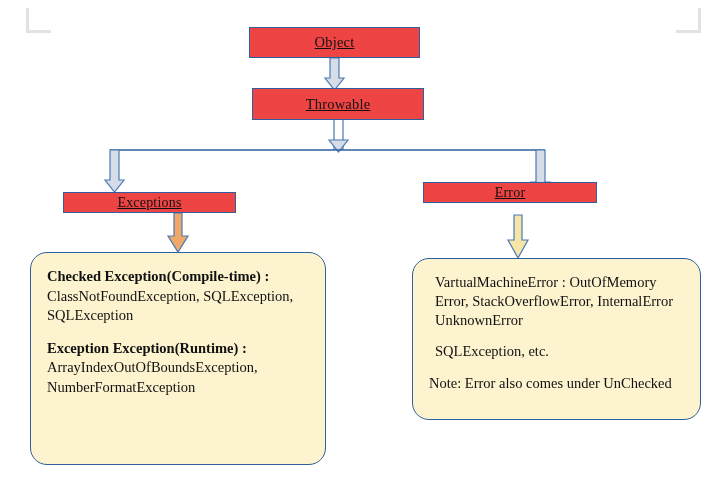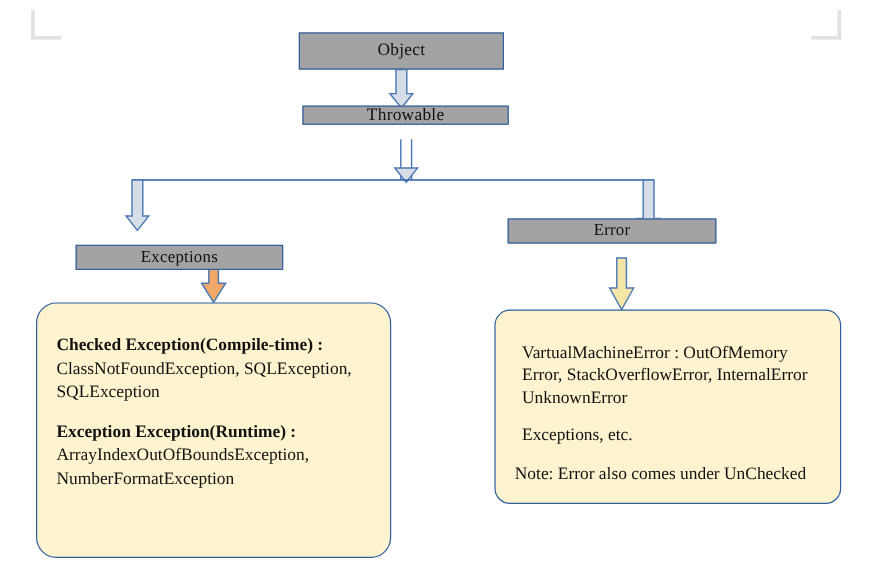--- a/index.html
+++ b/index.html
@@ -13,45 +13,46 @@
   .canvas{position:absolute;left:0;top:0;width:724px;height:489px;}
 
   
   .crop{position:absolute;width:22px;height:22px;}
   .crop.tl{left:26px;top:8px;border-left:3px solid #e2e2e2;border-bottom:3px solid #e2e2e2;}
   .crop.tr{left:676px;top:8px;border-right:3px solid #e2e2e2;border-bottom:3px solid #e2e2e2;}
 
   
   .node{
     position:absolute;
-    background:#a3a3a3;
+    background:#ef4444;
     border:1.5px solid #2e5f9e;
     box-sizing:border-box;
     display:flex;align-items:center;justify-content:center;
     color:#111;
     font-size:14.5px;
     letter-spacing:.2px;
+    text-decoration:underline;
   }
   #node-object{left:249px;top:27px;width:171px;height:31px;}
-  #node-throwable{left:252px;top:88px;width:172px;height:16px;}
-  #node-exceptions{left:63px;top:204px;width:173px;height:21px;font-size:14px;}
+  #node-throwable{left:252px;top:88px;width:172px;height:32px;}
+  #node-exceptions{left:63px;top:192px;width:173px;height:21px;font-size:14px;}
   #node-error{left:423px;top:182px;width:174px;height:21px;font-size:14px;}
 
   
   .panel{
     position:absolute;
     background:#fdf3cf;
     border:1.6px solid #2e5f9e;
     border-radius:17px;
     box-sizing:border-box;
-    padding:26px 16px 12px 16px;
+    padding:14px 16px 12px 16px;
     color:#111;
   }
   #panel-exception-detail{left:30px;top:252px;width:296px;height:213px;}
-  #panel-error-detail{left:412px;top:258px;width:289px;height:162px;border-radius:13px;}
+  #panel-error-detail{left:412px;top:258px;width:289px;height:162px;}
 
   .p-head{font-weight:bold;font-size:14.5px;line-height:1.35;margin:0;}
   .p-body{font-size:14.5px;line-height:1.32;margin:0;}
   .gap{height:14px;}
   .gap-sm{height:12px;}
   .indent{padding-left:6px;}
 
   svg.wires{position:absolute;left:0;top:0;width:724px;height:489px;pointer-events:none;}
 </style>
 </head>
@@ -110,18 +111,18 @@
     <p class="p-head">Exception Exception(Runtime) :</p>
     <p class="p-body">ArrayIndexOutOfBoundsException,</p>
     <p class="p-body">NumberFormatException</p>
   </div>
 
   <div class="panel" id="panel-error-detail">
     <p class="p-body indent">VartualMachineError : OutOfMemory</p>
     <p class="p-body indent">Error, StackOverflowError, InternalError</p>
     <p class="p-body indent">UnknownError</p>
     <div class="gap-sm"></div>
-    <p class="p-body indent">Exceptions, etc.</p>
+    <p class="p-body indent">SQLException, etc.</p>
     <div class="gap-sm"></div>
     <p class="p-body">Note: Error also comes under UnChecked</p>
   </div>
 
 </div>
 
 </body></html>

